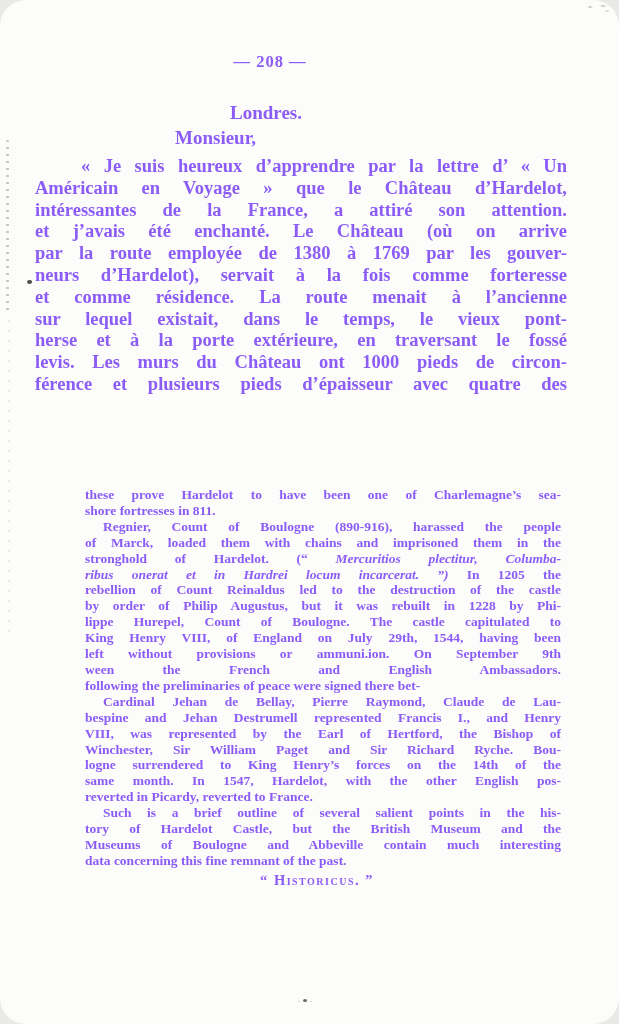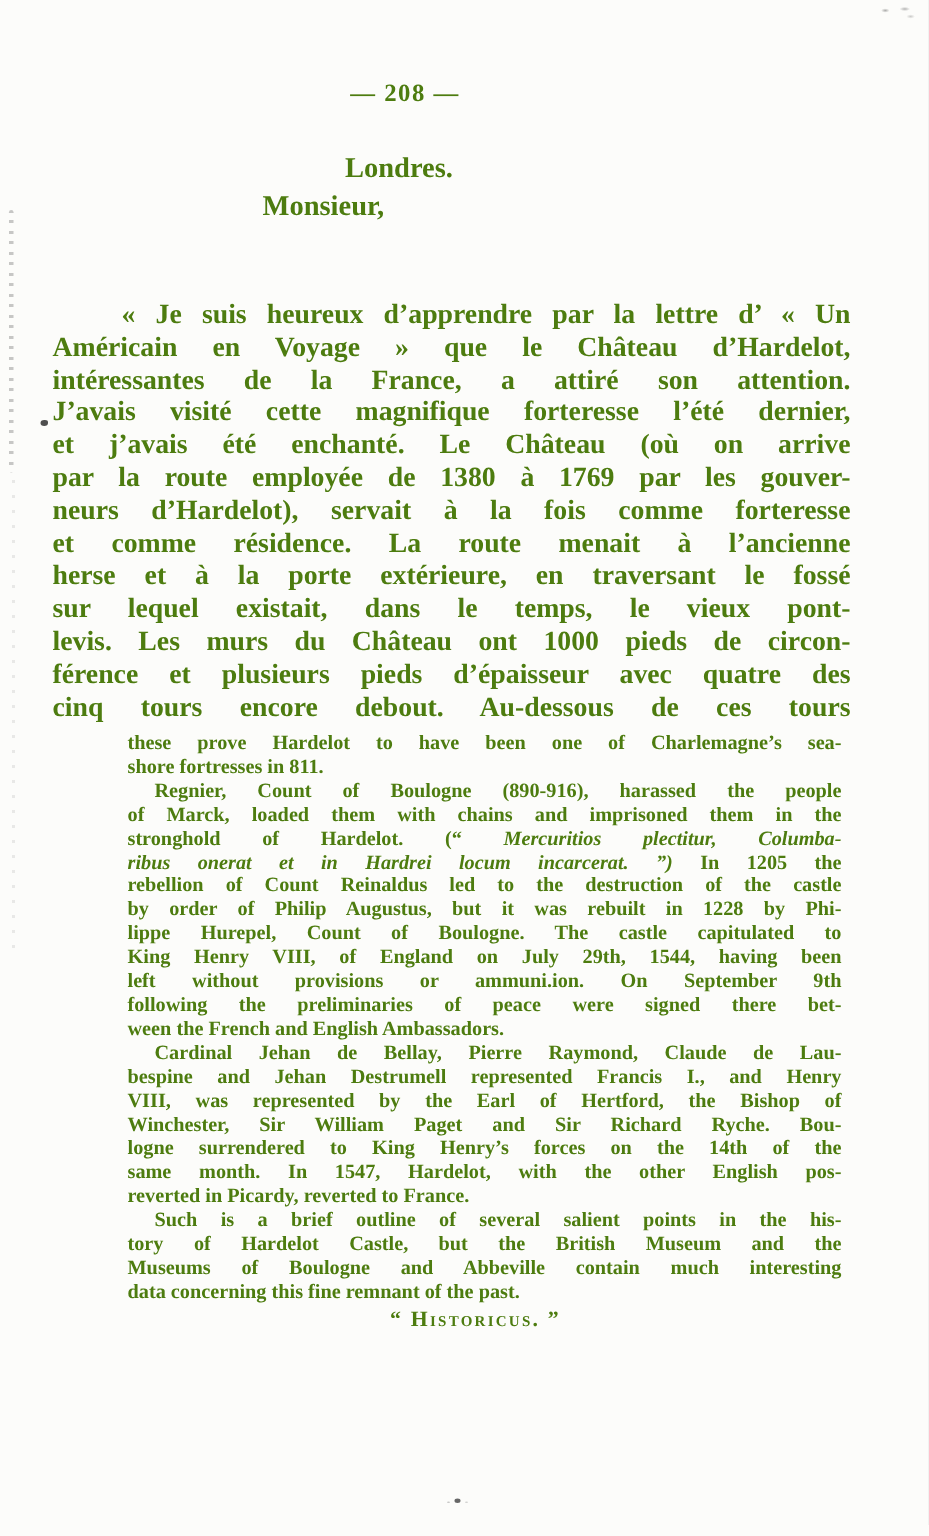--- a/index.html
+++ b/index.html
@@ -1,40 +1,41 @@
 <!DOCTYPE html>
 <html><head>
 <meta charset="utf-8">
 <style>
   html,body{margin:0;padding:0;background:#e9e9e7;}
   .page{
     position:relative;
     width:619px;height:1024px;
     background:#fcfcfa;
     overflow:hidden;
-    color:#4d7c0f;
+    color:#8b5cf6;
     font-family:"Liberation Serif", serif;
     font-weight:700;
+    border-radius:26px;
     -webkit-font-smoothing:antialiased;
   }
   .header{
     position:absolute;top:52px;left:0;width:540px;
     text-align:center;font-size:16.5px;letter-spacing:1px;
   }
   .dateline{
     position:absolute;top:102px;left:16px;width:500px;
     text-align:center;font-size:19px;
   }
   .salutation{
     position:absolute;top:127px;left:175px;
     font-size:19px;
   }
   .letter{
     position:absolute;top:156px;left:35px;width:532px;
-    font-size:18.5px;line-height:21.8px;margin-top:44px;
+    font-size:18.5px;line-height:21.8px;
   }
   .footnote{
     position:absolute;top:487px;left:85px;width:476px;
     font-size:13.5px;line-height:15.9px;
   }
   .line{
     text-align:justify;
     text-align-last:justify;
     white-space:normal;
   }
@@ -86,49 +87,47 @@
   <div class="header">— 208 —</div>
 
   <div class="dateline">Londres.</div>
 
   <div class="salutation">Monsieur,</div>
 
   <div class="letter para">
       <div class="line">« Je suis heureux d’apprendre par la lettre d’ « Un</div>
       <div class="line">Américain en Voyage » que le Château d’Hardelot,</div>
       <div class="line">intéressantes de la France, a attiré son attention.</div>
-      <div class="line">J’avais visité cette magnifique forteresse l’été dernier,</div>
       <div class="line">et j’avais été enchanté. Le Château (où on arrive</div>
       <div class="line">par la route employée de 1380 à 1769 par les gouver-</div>
       <div class="line">neurs d’Hardelot), servait à la fois comme forteresse</div>
       <div class="line">et comme résidence. La route menait à l’ancienne</div>
+      <div class="line">sur lequel existait, dans le temps, le vieux pont-</div>
       <div class="line">herse et à la porte extérieure, en traversant le fossé</div>
-      <div class="line">sur lequel existait, dans le temps, le vieux pont-</div>
       <div class="line">levis. Les murs du Château ont 1000 pieds de circon-</div>
       <div class="line">férence et plusieurs pieds d’épaisseur avec quatre des</div>
-      <div class="line">cinq tours encore debout. Au-dessous de ces tours</div>
     </div>
 
   <div class="footnote">
     <div class="para fpara">
         <div class="line">these prove Hardelot to have been one of Charlemagne’s sea-</div>
         <div class="line">shore fortresses in 811.</div>
       </div>
     <div class="para fpara indent">
         <div class="line">Regnier, Count of Boulogne (890-916), harassed the people</div>
         <div class="line">of Marck, loaded them with chains and imprisoned them in the</div>
         <div class="line"><span>stronghold of Hardelot.  (“ </span><span class="it">Mercuritios plectitur, Columba-</span></div>
         <div class="line"><span class="it">ribus onerat et in Hardrei locum incarcerat. ”)</span><span>  In 1205 the</span></div>
         <div class="line">rebellion of Count Reinaldus led to the destruction of the castle</div>
         <div class="line">by order of Philip Augustus, but it was rebuilt in 1228 by Phi-</div>
         <div class="line">lippe Hurepel, Count of Boulogne.  The castle capitulated to</div>
         <div class="line">King Henry VIII, of England on July 29th, 1544, having been</div>
         <div class="line">left without provisions or ammuni.ion.  On September 9th</div>
+        <div class="line">ween the French and English Ambassadors.</div>
         <div class="line">following the preliminaries of peace were signed there bet-</div>
-        <div class="line">ween the French and English Ambassadors.</div>
       </div>
     <div class="para fpara indent">
         <div class="line">Cardinal Jehan de Bellay,  Pierre Raymond, Claude de Lau-</div>
         <div class="line">bespine and Jehan Destrumell represented Francis I., and Henry</div>
         <div class="line">VIII, was represented by the Earl of Hertford,  the Bishop of</div>
         <div class="line">Winchester,  Sir William Paget and Sir Richard Ryche.  Bou-</div>
         <div class="line">logne surrendered to King Henry’s forces on the 14th of the</div>
         <div class="line">same month.  In 1547, Hardelot, with the other English pos-</div>
         <div class="line">reverted in Picardy, reverted to France.</div>
       </div>

